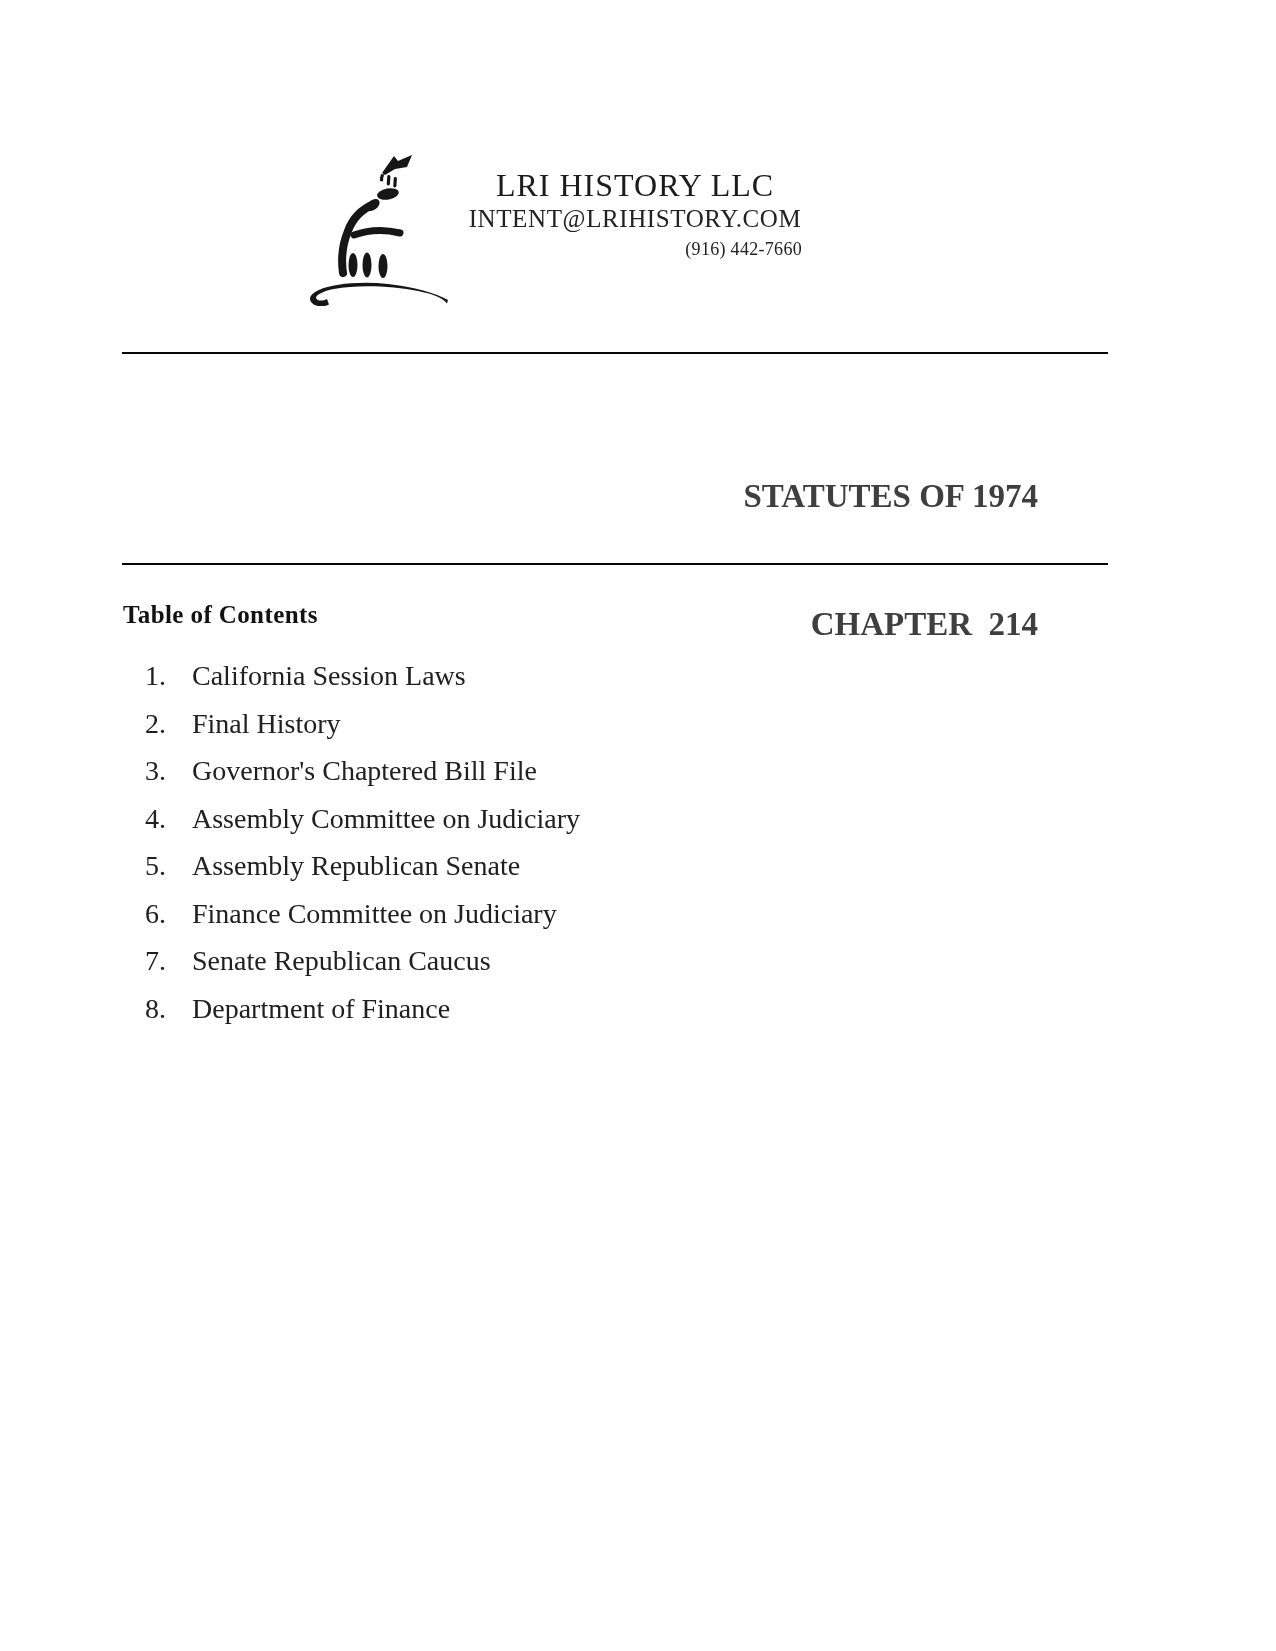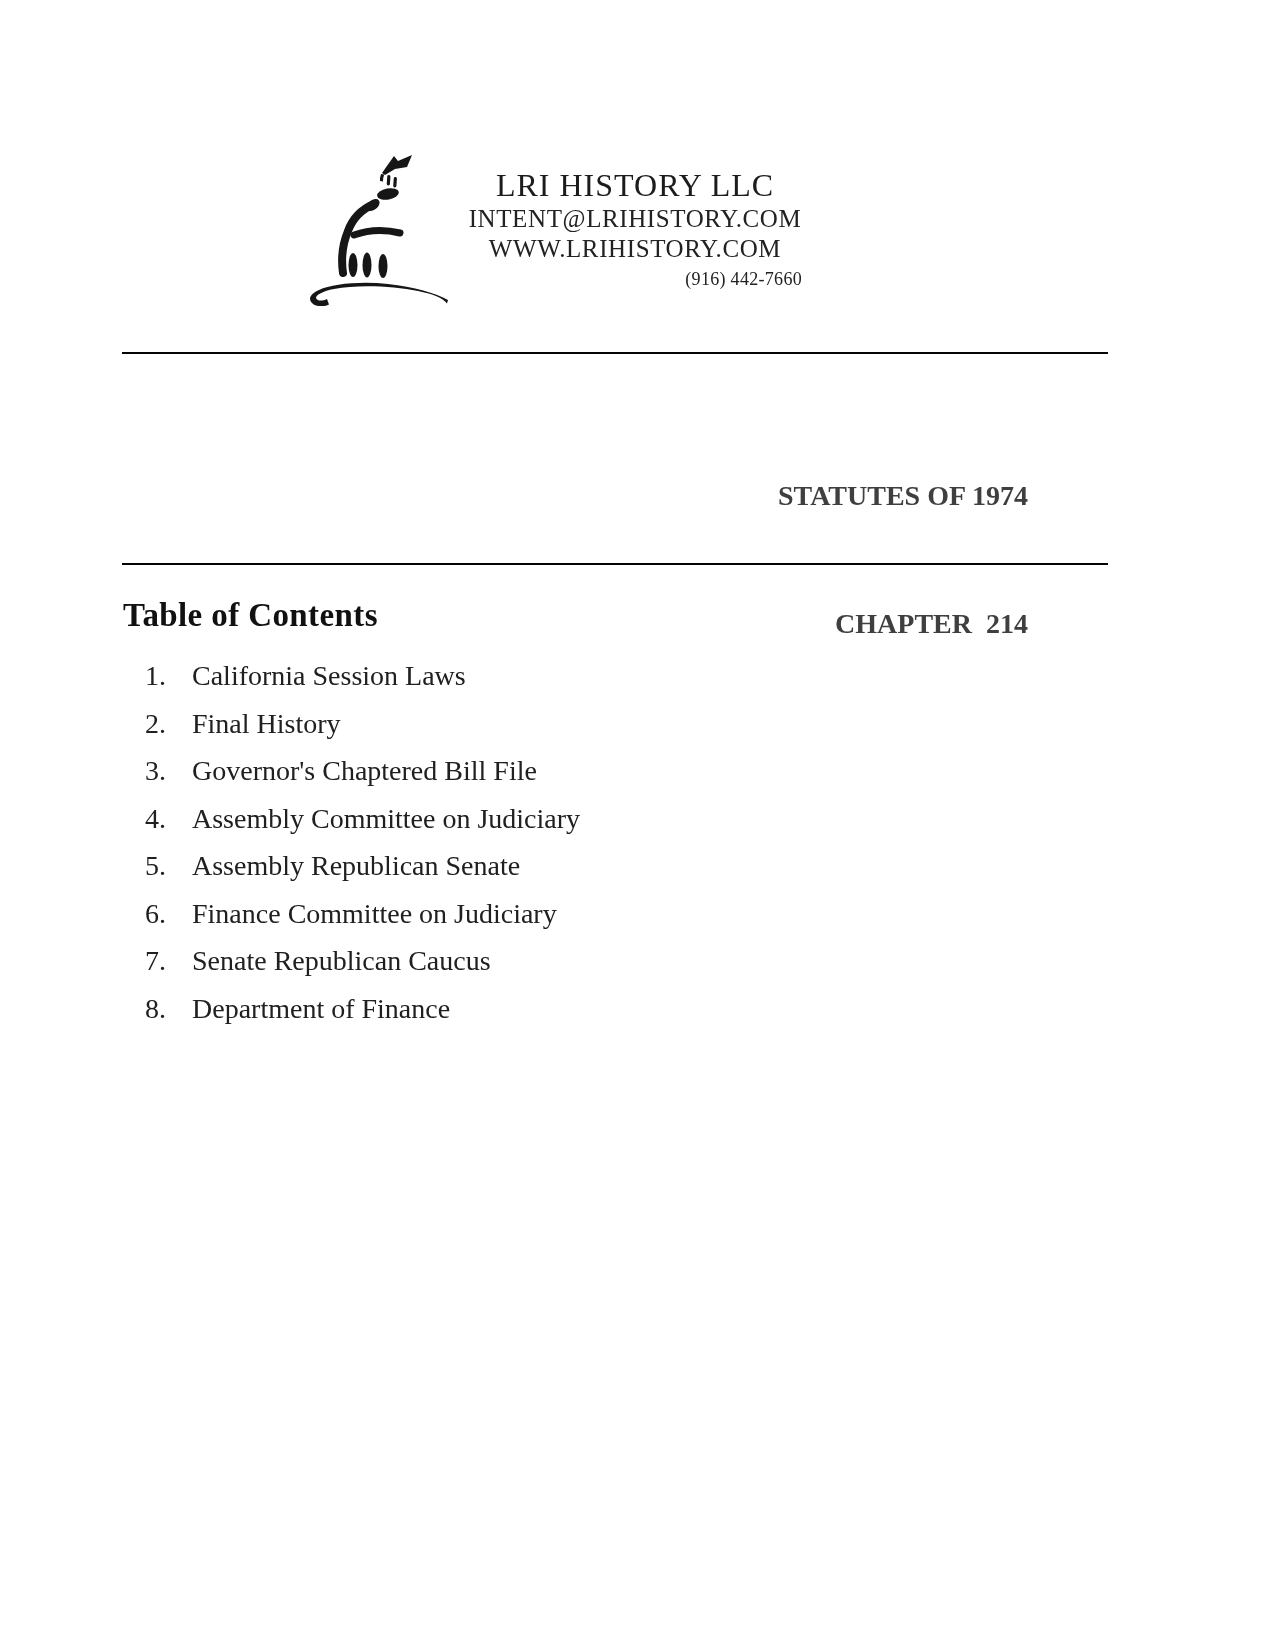--- a/index.html
+++ b/index.html
@@ -70,37 +70,37 @@
     height: 0;
     border: none;
     border-top: 2px solid var(--rule);
   }
   .rule-top    { top: 340px; }
   .rule-bottom { top: 551px; }
 
   
   .title-block {
     position: absolute;
-    right: 248px;
+    right: 238px;
     top: 378px;
     text-align: right;
     font-weight: bold;
-    font-size: 28px;
+    font-size: 33px;
     line-height: 42.5px;
     color: var(--title-ink);
     white-space: pre; 
   }
 
   
   .toc-heading {
     position: absolute;
     left: 123px;
     top: 585px;
     font-weight: bold;
-    font-size: 33px;
+    font-size: 25px;
     line-height: 36px;
     color: #111111;
     letter-spacing: 0.4px;
   }
   .toc-list {
     position: absolute;
     left: 145px;
     top: 650px;
     width: 700px;
     list-style: none;
@@ -149,21 +149,20 @@
           <path d="M150 162 C138 155 116 149 90 146 C62 143 34 146 21 152
                    C12 156 10 161 14 165 C17 168.5 25 169.5 31 166.5
                    L29 161 C24 163.5 19 163 18 160 C18 157 25 153 36 151
                    C60 146.5 95 148 120 153 C134 156 144 159 149 165.5 Z"></path>
         </g>
       </svg>
     </div>
     <div class="org">
       <div class="org-name">LRI HISTORY LLC</div>
       <div class="org-line">INTENT@LRIHISTORY.COM</div>
-      <div class="org-line">WWW.LRIHISTORY.COM</div>
       <div class="org-phone">(916) 442-7660</div>
     </div>
   </header>
 
   <hr class="rule rule-top">
 
   <section class="title-block">
     <div>STATUTES OF 1974</div>
     <div>CHAPTER  214</div>
   </section>

